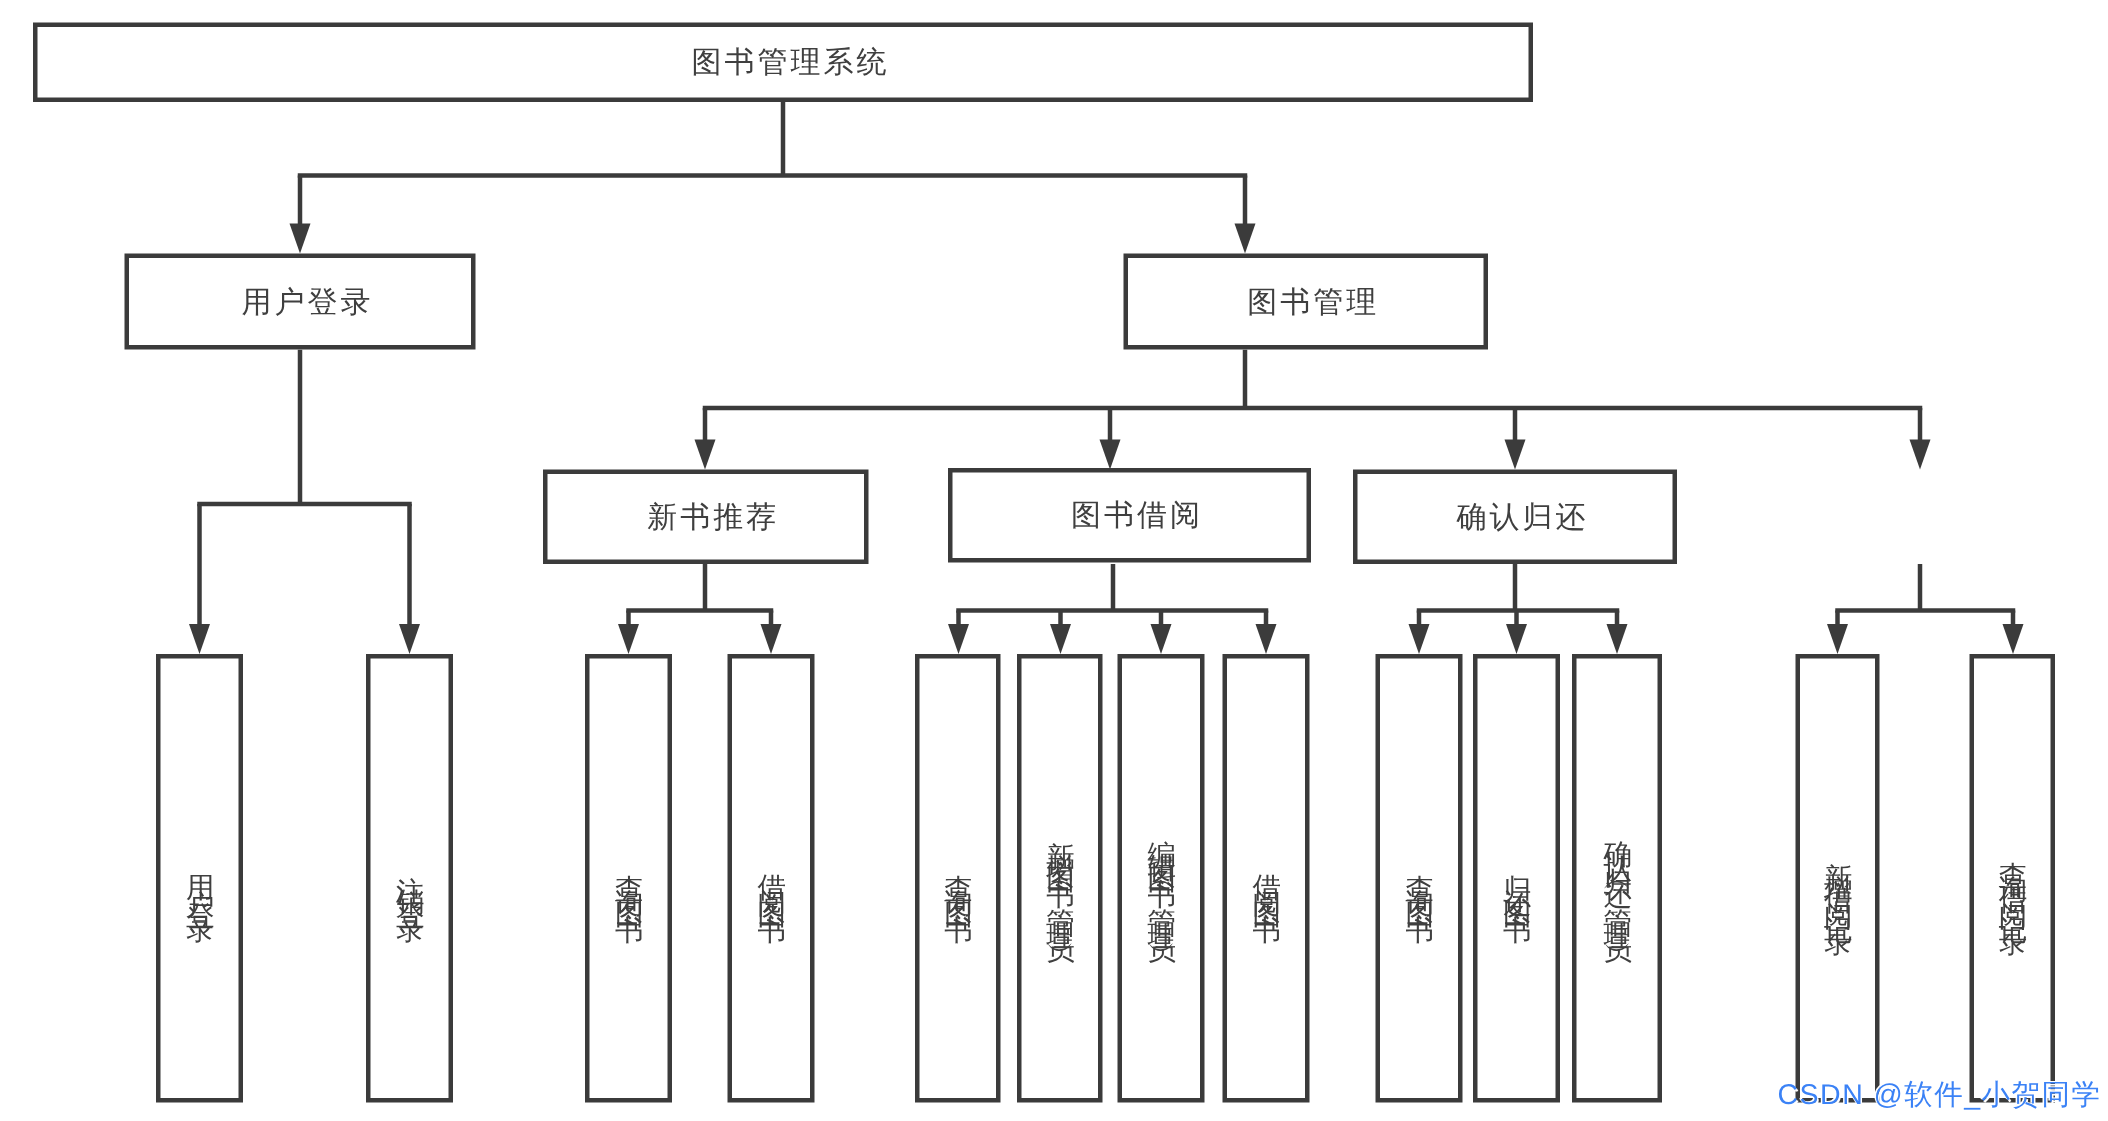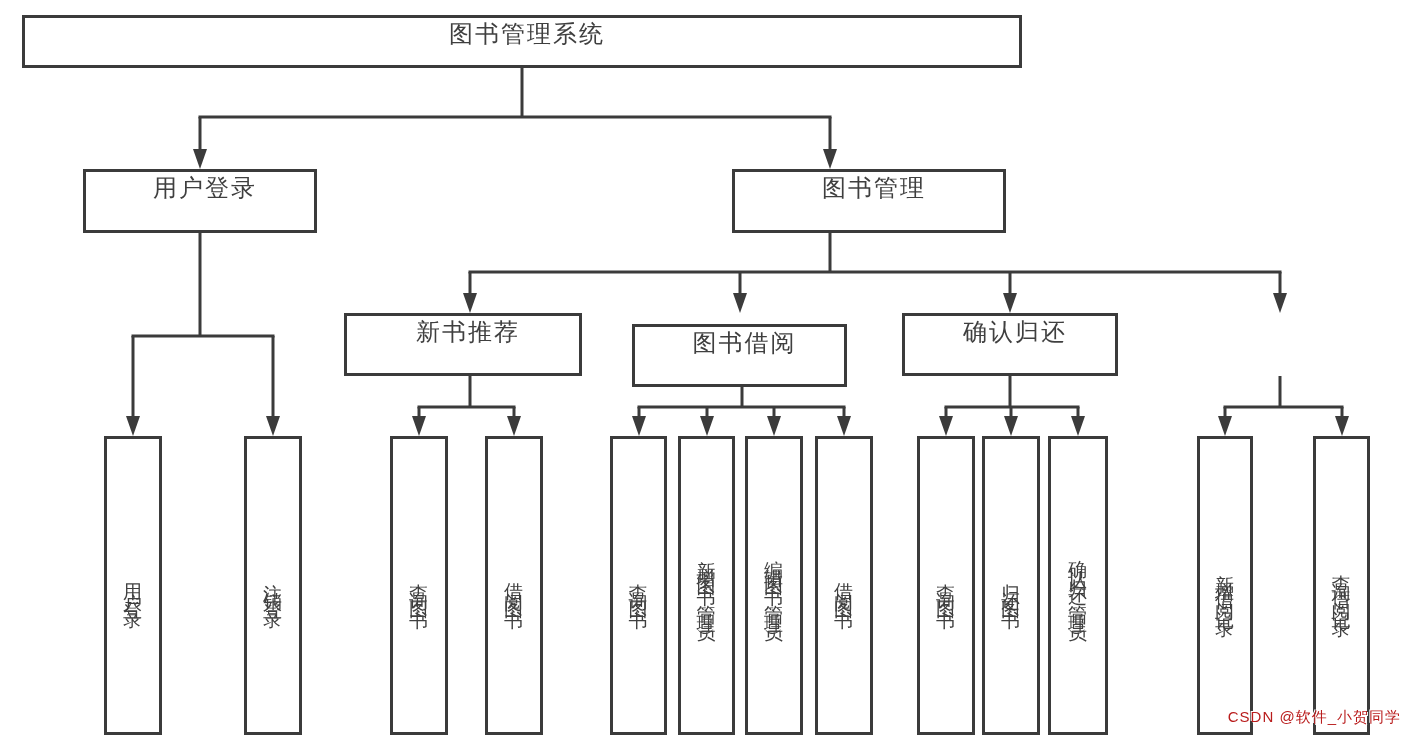--- a/index.html
+++ b/index.html
@@ -3,34 +3,34 @@
 <meta charset="utf-8">
 <style>
   html,body{margin:0;padding:0;background:#ffffff;}
   #stage{
     position:relative;width:1405px;height:747px;background:#ffffff;overflow:hidden;
     font-family:"Liberation Sans",sans-serif;color:#3f3f3f;
   }
   #connectors{position:absolute;left:0;top:0;z-index:1;pointer-events:none;}
   .hbox{
     position:absolute;box-sizing:border-box;border:3px solid #3b3b3b;background:#ffffff;
-    display:flex;justify-content:center;z-index:2;
-    font-size:24px;letter-spacing:2px;white-space:nowrap;padding-left:10px;
+    display:flex;align-items:center;justify-content:center;z-index:2;
+    font-size:20px;letter-spacing:2px;white-space:nowrap;padding-left:10px;
   }
   .vbox{
     position:absolute;box-sizing:border-box;border:3px solid #3b3b3b;background:#ffffff;
     display:flex;align-items:center;justify-content:center;z-index:2;
     top:436px;height:299px;font-size:19px;
   }
   .vbox span{
     writing-mode:vertical-rl;text-orientation:mixed;letter-spacing:9px;line-height:1;
   }
   #watermark{
-    position:absolute;right:4px;bottom:20px;z-index:5;font-size:15px;letter-spacing:1px;
-    color:#b91c1c;text-shadow:1px 1px 0 #ffffff,-1px -1px 0 #ffffff;white-space:nowrap;
+    position:absolute;right:4px;bottom:4px;z-index:5;font-size:19px;letter-spacing:1px;
+    color:#3b82f6;text-shadow:1px 1px 0 #ffffff,-1px -1px 0 #ffffff;white-space:nowrap;
   }
 </style>
 </head>
 <body>
 
 <div id="stage">
 
   <svg id="connectors" width="1405" height="747">
       <line x1="522" y1="68" x2="522" y2="117" stroke="#3b3b3b" stroke-width="3"></line>
       <line x1="198.5" y1="117" x2="831.5" y2="117" stroke="#3b3b3b" stroke-width="3"></line>
@@ -86,28 +86,28 @@
       <path d="M1335,416 L1349,416 L1342,436 Z" fill="#3b3b3b"></path>
     </svg>
 
   <div class="hbox" style="left:22px;top:15px;width:1000px;height:53px">
     <span>图书管理系统</span>
   </div>
 
   <div class="hbox" style="left:83px;top:169px;width:234px;height:64px">
     <span>用户登录</span>
   </div>
-  <div class="hbox" style="left:732px;top:169px;width:274px;height:64px">
+  <div class="hbox" style="left:749px;top:169px;width:243px;height:64px">
     <span>图书管理</span>
   </div>
 
-  <div class="hbox" style="left:344px;top:313px;width:238px;height:63px">
+  <div class="hbox" style="left:362px;top:313px;width:217px;height:63px">
     <span>新书推荐</span>
   </div>
-  <div class="hbox" style="left:632px;top:324px;width:215px;height:63px">
+  <div class="hbox" style="left:632px;top:312px;width:242px;height:63px">
     <span>图书借阅</span>
   </div>
   <div class="hbox" style="left:902px;top:313px;width:216px;height:63px">
     <span>确认归还</span>
   </div>
 
   <div class="vbox" style="left:104px;width:58px">
     <span>用户登录</span>
   </div>
   <div class="vbox" style="left:244px;width:58px">

